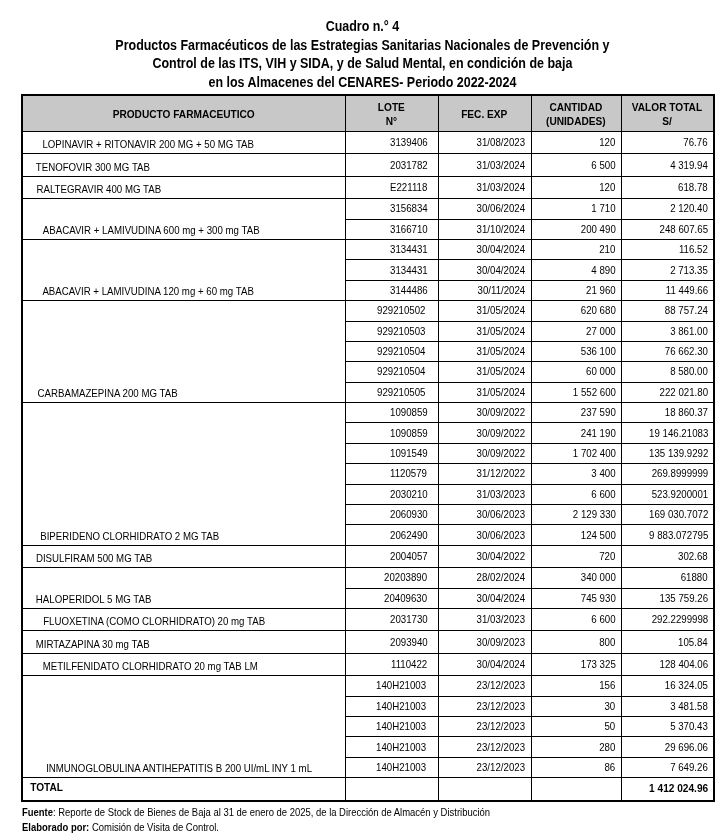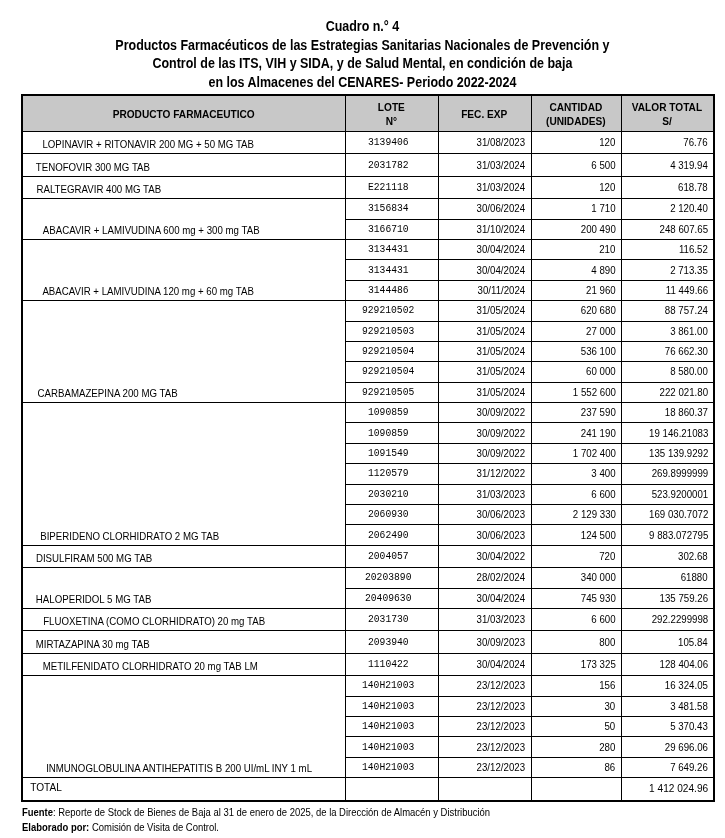--- a/index.html
+++ b/index.html
@@ -11,23 +11,23 @@
   .title-block div { white-space: nowrap; }
   table { position: absolute; left: 21px; top: 94px; border-collapse: collapse;
           table-layout: fixed; width: 692px; }
   col.c1 { width: 323px; } col.c2 { width: 93px; } col.c3 { width: 93px; }
   col.c4 { width: 90px; } col.c5 { width: 93px; }
   th { background: #c8c8c8; border: 1.5px solid #000; font-weight: bold; font-size: 11.5px;
        height: 35px; padding: 0 2px; line-height: 14px; text-align: center; vertical-align: middle; }
   td { border: 1px solid #000; font-size: 11px; height: 19.4px; padding: 0 5px;
        line-height: 13px; white-space: nowrap; overflow: hidden; }
   td.prod { vertical-align: bottom; padding-bottom: 2px; }
-  td.lote { text-align: center; font-family: Liberation Mono, monospace; }
+  td.lote { text-align: right; }
   td.num { text-align: right; }
-  tr.total td { font-weight: normal; font-size: 11.5px; }
+  tr.total td { font-weight: bold; font-size: 11.5px; }
   tr.total td.prod { vertical-align: middle; }
   table { border: 2px solid #000; }
   .sq { display: inline-block; transform: scaleX(0.88); transform-origin: center; }
   td.lote .sq { transform-origin: left center; }
   td.num .sq { transform-origin: right center; }
   .footer { position: absolute; left: 22px; font-size: 11px; white-space: nowrap;
             transform: scaleX(0.86); transform-origin: 0 0; }
   .footer b { font-weight: bold; }
 </style>
 </head>

